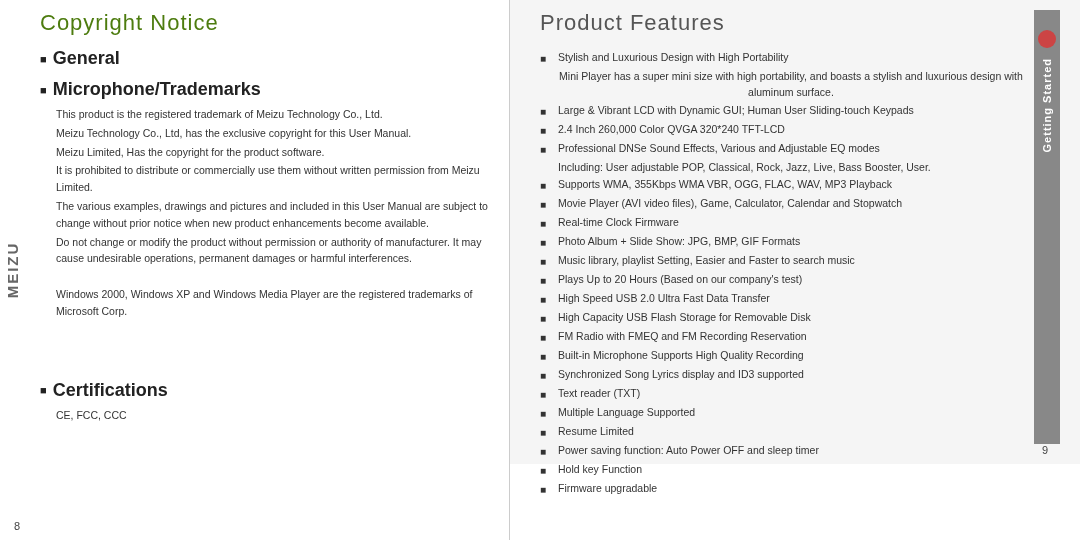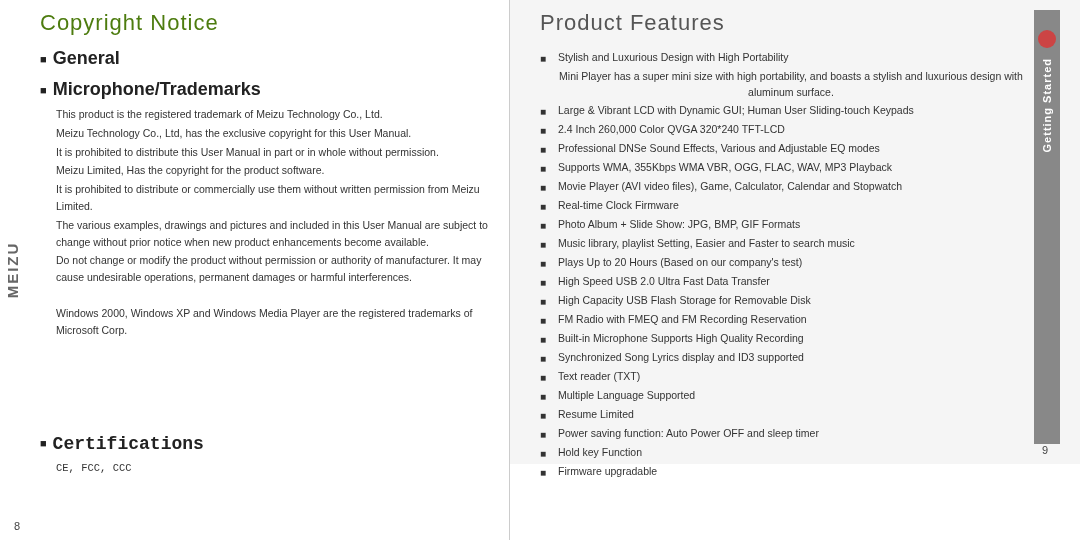--- a/index.html
+++ b/index.html
@@ -53,22 +53,21 @@
       font-size: 10.5px;
       color: #333;
       margin-bottom: 6px;
     }
 
     .section-content p {
       margin-bottom: 2px;
     }
 
     .certifications-section {
-      margin-top: 96px;
-      font-family: Liberation Mono, monospace;
+      margin-top: 60px;
     }
 
     .page-number-left {
       position: absolute;
       bottom: 8px;
       left: 14px;
       font-size: 11px;
       color: #444;
     }
 
@@ -194,21 +193,20 @@
   <h1 class="page-title" style="padding-left:20px;">Copyright Notice</h1>
 
   <div style="padding-left: 20px;">
     <div class="section-heading">General</div>
 
     <div class="section-heading">Microphone/Trademarks</div>
 
     <div class="section-content">
       <p>This product is the registered trademark of Meizu Technology Co., Ltd.</p>
       <p>Meizu Technology Co., Ltd, has the exclusive copyright for this User Manual.</p>
-      <p>It is prohibited to distribute this User Manual in part or in whole without permission.</p>
       <p>Meizu Limited, Has the copyright for the product software.</p>
       <p>It is prohibited to distribute or commercially use them without  written permission from Meizu Limited.</p>
       <p>The various examples, drawings and pictures and included in this User Manual are subject to change without prior notice when new product enhancements become available.</p>
       <p>Do not change or modify the product without permission or authority of manufacturer. It may cause undesirable operations, permanent damages or harmful interferences.</p>
       <br>
       <p>Windows 2000, Windows XP and Windows Media Player are the registered trademarks of Microsoft Corp.</p>
     </div>
 
     <div class="certifications-section">
       <div class="section-heading">Certifications</div>
@@ -238,20 +236,23 @@
           <span>Large &amp; Vibrant LCD with Dynamic GUI; Human User Sliding-touch Keypads</span>
         </li>
         <li>
           <span class="bullet">■</span>
           <span>2.4 Inch 260,000 Color QVGA 320*240 TFT-LCD</span>
         </li>
         <li>
           <span class="bullet">■</span>
           <span>Professional DNSe Sound Effects, Various and Adjustable EQ modes</span>
         </li>
+        <li class="sub-item">
+          <span>Including: User adjustable POP, Classical, Rock, Jazz, Live, Bass Booster, User.</span>
+        </li>
         <li>
           <span class="bullet">■</span>
           <span>Supports WMA, 355Kbps WMA VBR, OGG, FLAC, WAV, MP3 Playback</span>
         </li>
         <li>
           <span class="bullet">■</span>
           <span>Movie Player (AVI video files), Game, Calculator, Calendar and Stopwatch</span>
         </li>
         <li>
           <span class="bullet">■</span>

